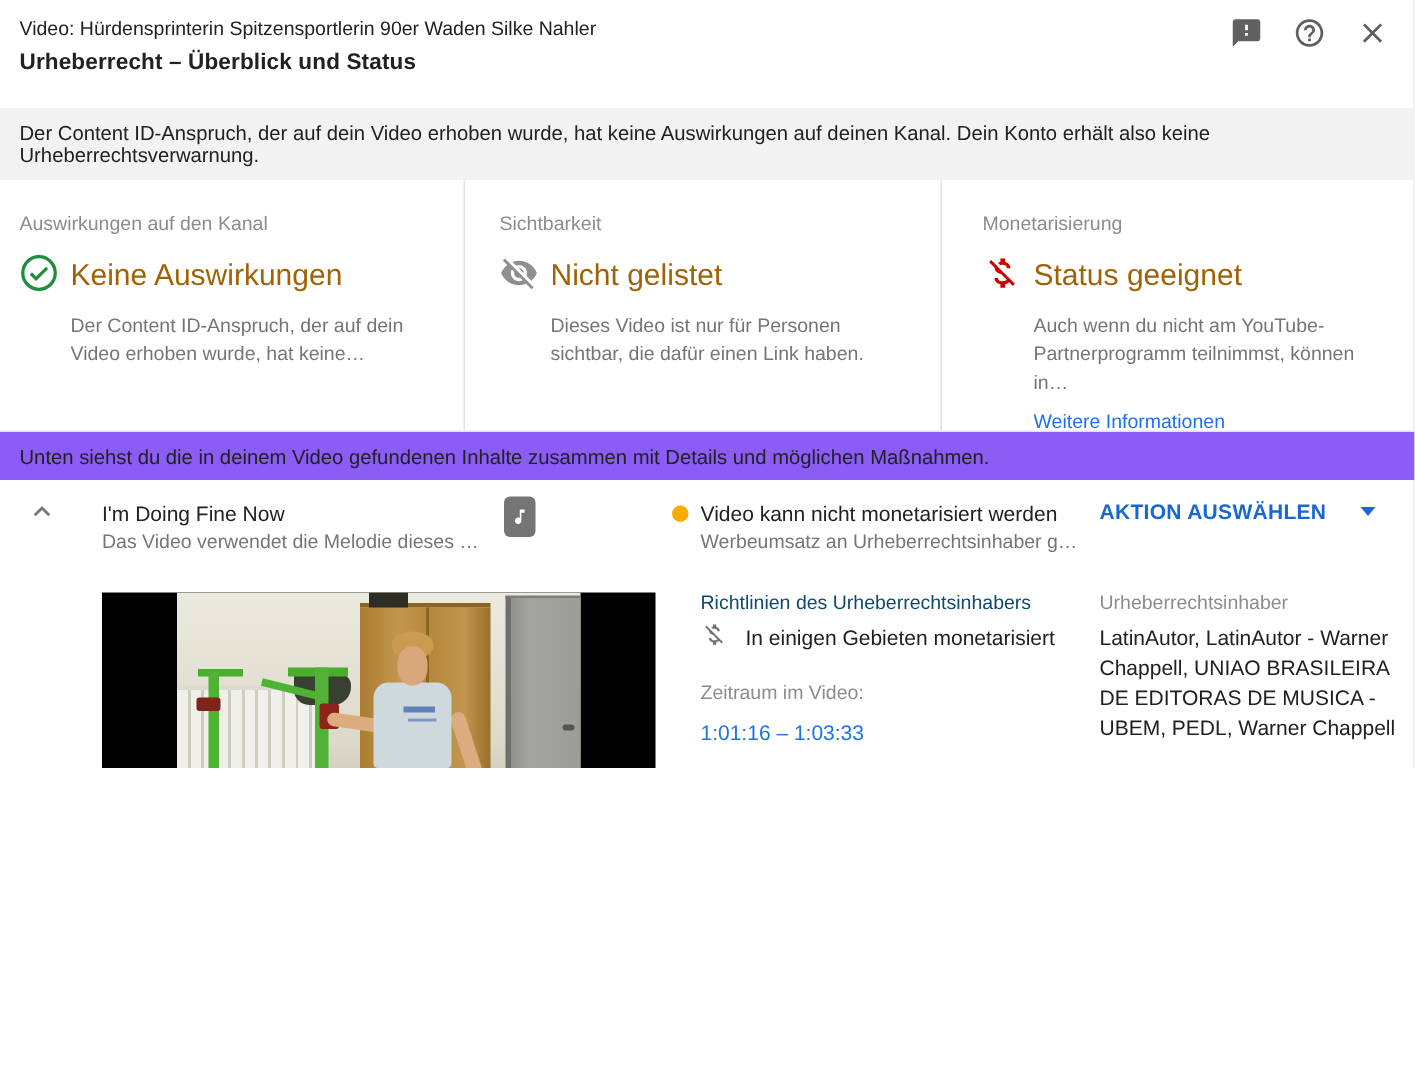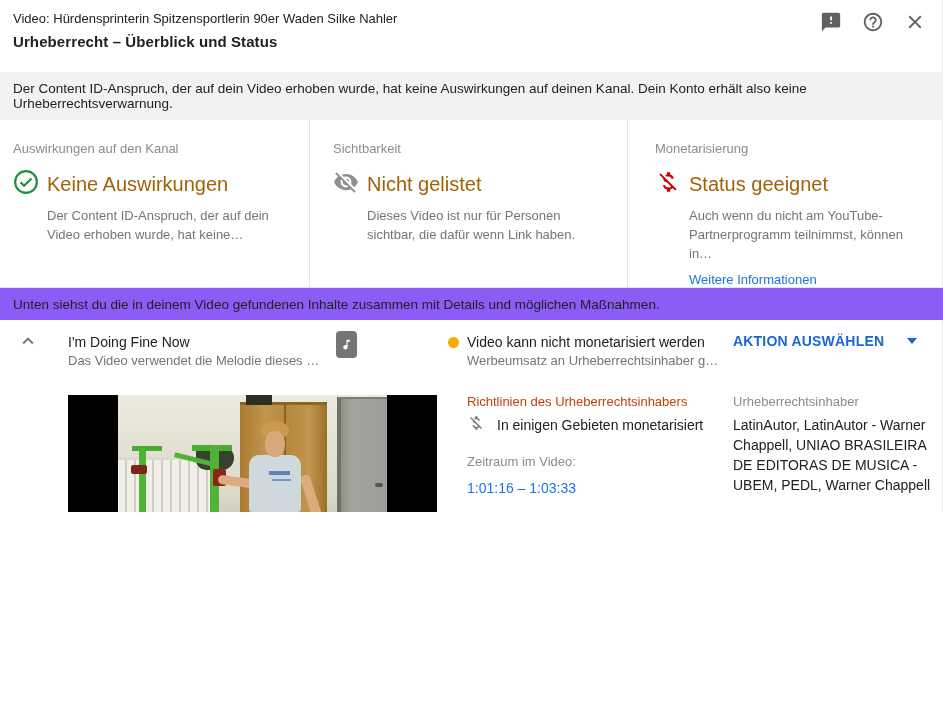--- a/index.html
+++ b/index.html
@@ -41,21 +41,21 @@
   .content-sub   { position:absolute; left:68px; top:33px; font-size:13px; color:#757575; }
   .music-tile { position:absolute; left:336px; top:11px; width:21px; height:27px; background:#757575; border-radius:4px;
                 display:flex; align-items:center; justify-content:center; }
   .status-dot { position:absolute; left:448px; top:17px; width:11px; height:11px; border-radius:50%; background:#f9ab00; }
   .impact-title { position:absolute; left:467px; top:14px; font-size:14px; color:#212121; }
   .impact-sub   { position:absolute; left:467px; top:33px; font-size:13px; color:#757575; max-width:262px; white-space:nowrap; }
   .action-btn { position:absolute; left:733px; top:13px; display:flex; align-items:center; cursor:pointer;
                 color:#1967d2; font-size:14px; font-weight:bold; letter-spacing:.2px; }
   .action-caret { margin-left:23px; width:0; height:0; border-left:5px solid transparent; border-right:5px solid transparent; border-top:6px solid #1967d2; }
 
-  .policy-label { position:absolute; left:467px; top:74px;  font-size:13px; color:#c2410c; }
+  .policy-label { position:absolute; left:467px; top:74px;  font-size:13px; color:#0c4a6e; }
   .policy-row   { position:absolute; left:467px; top:94px;  display:flex; align-items:center; gap:12px; font-size:14px; color:#212121; }
   .tf-label  { position:absolute; left:467px; top:134px; font-size:13px; color:#8c8c8c; }
   .tf-value  { position:absolute; left:467px; top:160px; font-size:14px; color:#1a73e8; cursor:pointer; }
   .owner-label { position:absolute; left:733px; top:74px; font-size:13px; color:#8c8c8c; }
   .owner-value { position:absolute; left:733px; top:95px; width:198px; font-size:14px; line-height:20px; color:#212121; }
 
   
   .video { position:absolute; left:68px; top:75px; width:369px; height:208px; background:#000; overflow:hidden; cursor:pointer; }
   .scene { position:absolute; left:50px; top:0; width:269px; height:208px;
            background:linear-gradient(180deg,#eceadf 0%,#ddd9ca 48%,#c9c4b2 66%,#6e6754 73%,#4a4436 82%,#332f26 100%); }
@@ -150,21 +150,21 @@
     <div class="card card-2">
       <div class="card-label">Sichtbarkeit</div>
       <div class="card-head">
         <span>
           <svg width="26" height="26" viewBox="0 0 24 24" fill="#8f8f8f">
               <path d="M12 7c2.76 0 5 2.24 5 5 0 .65-.13 1.26-.36 1.83l2.92 2.92c1.51-1.26 2.7-2.89 3.43-4.75-1.73-4.39-6-7.5-11-7.5-1.4 0-2.74.25-3.98.7l2.16 2.16C10.74 7.13 11.35 7 12 7zM2 4.27l2.28 2.28.46.46C3.08 8.3 1.78 10.02 1 12c1.73 4.39 6 7.5 11 7.5 1.55 0 3.03-.3 4.38-.84l.42.42L19.73 22 21 20.73 3.27 3 2 4.27zM7.53 9.8l1.55 1.55c-.05.21-.08.43-.08.65 0 1.66 1.34 3 3 3 .22 0 .44-.03.65-.08l1.55 1.55c-.67.33-1.41.53-2.2.53-2.76 0-5-2.24-5-5 0-.79.2-1.53.53-2.2zm4.31-.78l3.15 3.15.02-.16c0-1.66-1.34-3-3-3l-.17.01z"></path>
             </svg>
         </span>
         <span class="card-heading">Nicht gelistet</span>
       </div>
-      <div class="card-desc">Dieses Video ist nur für Personen sichtbar, die dafür wenn Link haben.</div>
+      <div class="card-desc">Dieses Video ist nur für Personen sichtbar, die dafür einen Link haben.</div>
     </div>
     <div class="card card-3">
       <div class="card-label">Monetarisierung</div>
       <div class="card-head">
         <span>
           <svg width="26" height="26" viewBox="0 0 24 24" fill="#cc0000">
               <path d="M12.5 6.9c1.78 0 2.44.85 2.5 2.1h2.21c-.07-1.72-1.12-3.3-3.21-3.81V3h-3v2.16c-.53.12-1.03.3-1.48.54l1.47 1.47c.41-.17.91-.27 1.51-.27zM5.33 4.06 4.06 5.33 7.5 8.77c0 2.08 1.56 3.21 3.91 3.91l3.51 3.51c-.34.48-1.05.91-2.42.91-2.06 0-2.87-.92-2.98-2.1h-2.2c.12 2.19 1.76 3.42 3.68 3.83V21h3v-2.15c.96-.18 1.82-.55 2.45-1.12l2.22 2.22 1.27-1.27z"></path>
             </svg>
         </span>
         <span class="card-heading">Status geeignet</span>

